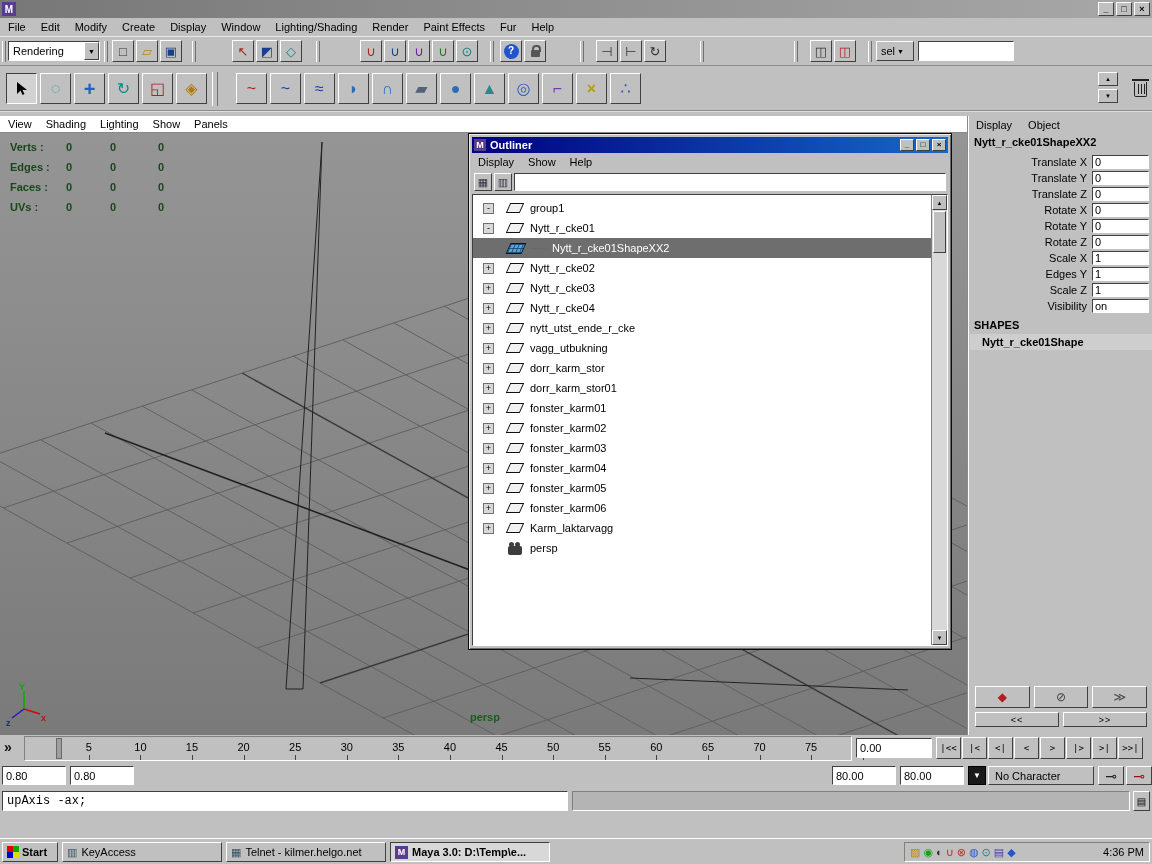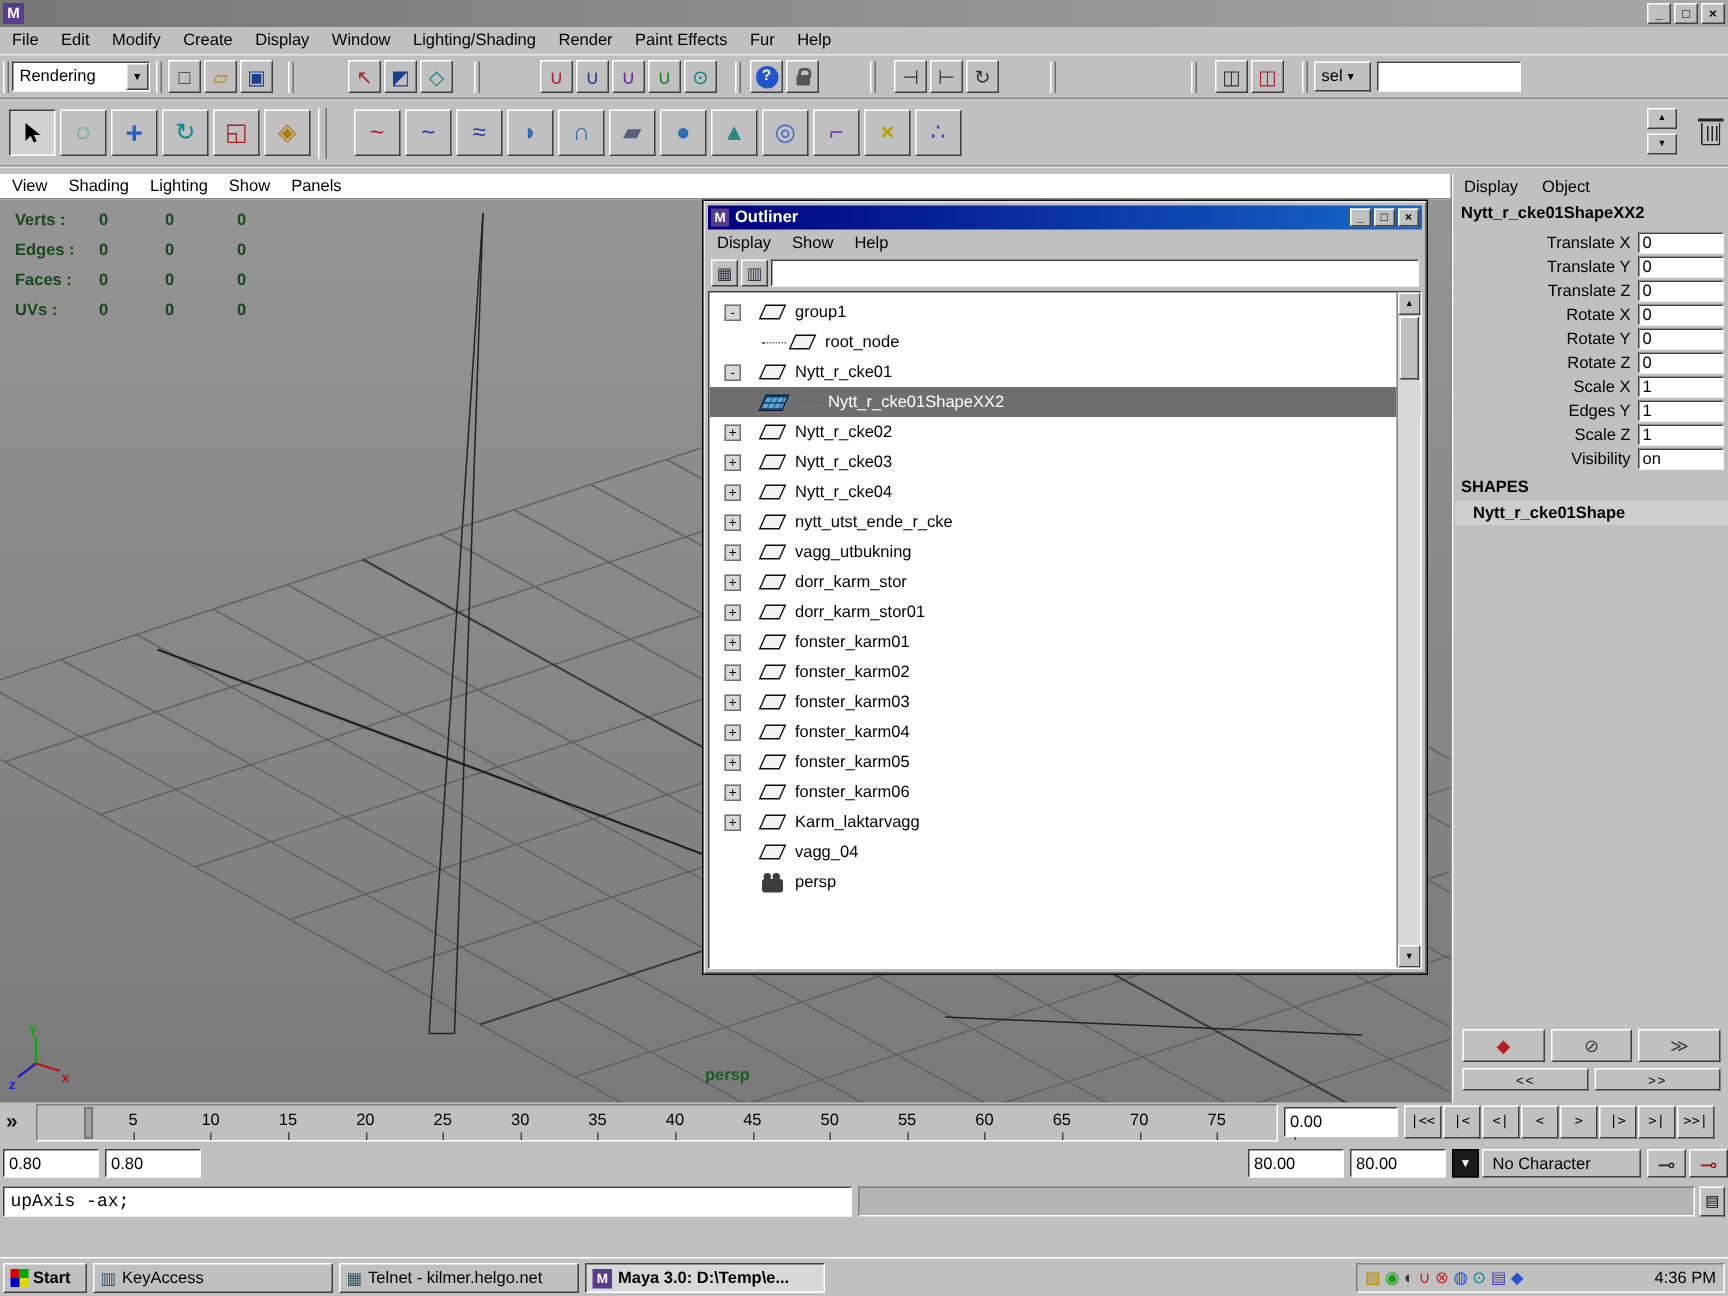--- a/index.html
+++ b/index.html
@@ -408,26 +408,20 @@
       <span class="fbtn">▥</span>
       <input class="ofield" style="">
     </div>
     <div class="otree">
       <div class="orow">
           <span class="oexp">-</span>
           <span class="nico tf"></span>
           <span class="olab">group1</span>
         </div>
       <div class="orow">
-          <span class="oexp hid"></span>
-          <span class="conn"></span>
-          <span class="nico tf"></span>
-          <span class="olab">root_node</span>
-        </div>
-      <div class="orow">
           <span class="oexp">-</span>
           <span class="nico tf"></span>
           <span class="olab">Nytt_r_cke01</span>
         </div>
       <div class="orow sel">
           <span class="oexp hid"></span>
           <span class="nico mesh"></span>
           <span class="conn"></span>
           <span class="olab">Nytt_r_cke01ShapeXX2</span>
         </div>
@@ -493,25 +487,20 @@
         </div>
       <div class="orow">
           <span class="oexp">+</span>
           <span class="nico tf"></span>
           <span class="olab">fonster_karm06</span>
         </div>
       <div class="orow">
           <span class="oexp">+</span>
           <span class="nico tf"></span>
           <span class="olab">Karm_laktarvagg</span>
-        </div>
-      <div class="orow">
-          <span class="oexp hid"></span>
-          <span class="nico tf"></span>
-          <span class="olab">vagg_04</span>
         </div>
       <div class="orow">
           <span class="oexp hid"></span>
           <span class="nico cam"></span>
           <span class="olab">persp</span>
         </div>
       <div class="osb">
         <span class="sbbtn">▲</span>
         <span class="sbthumb"></span>
         <span class="sbbtn down">▼</span>

